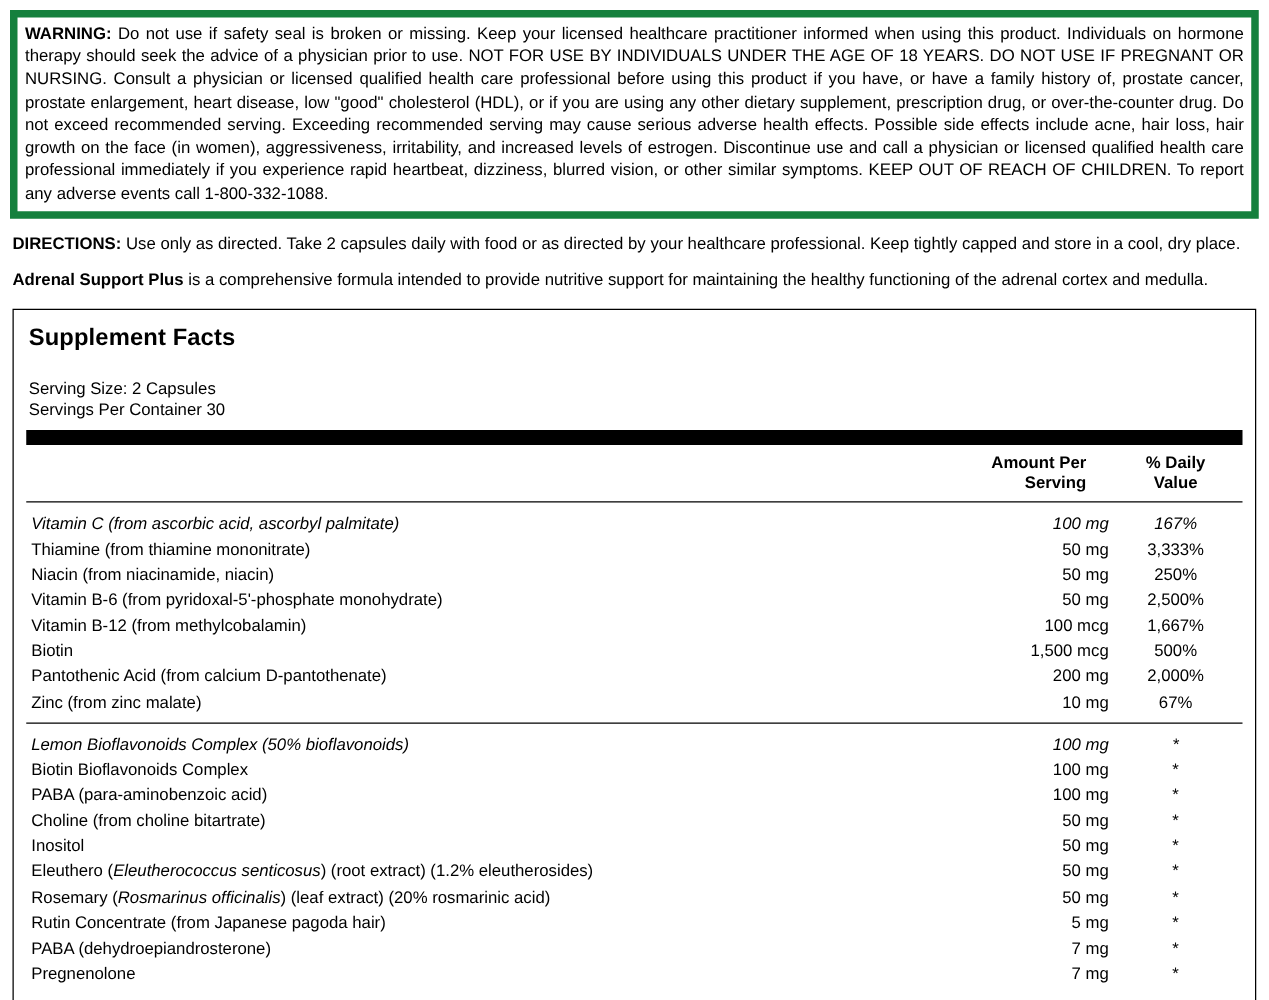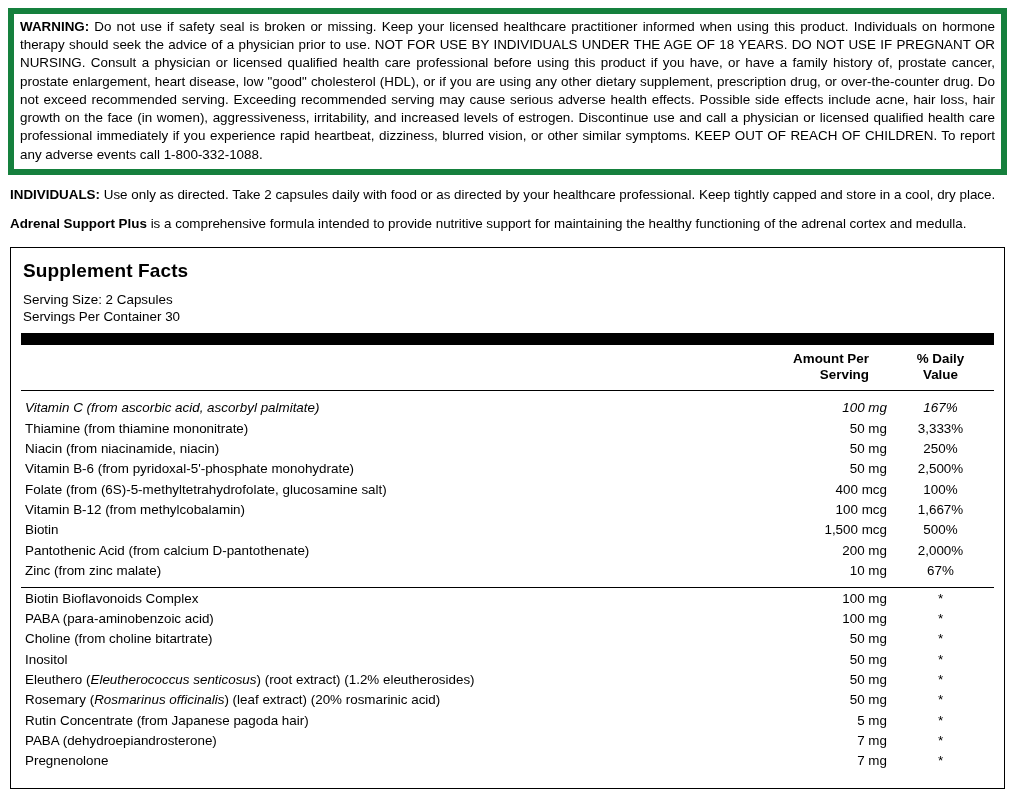--- a/index.html
+++ b/index.html
@@ -44,21 +44,21 @@
 
   
   .sf-panel {
     border: 1px solid #000;
     margin: 14px 2px 0 2px;
     padding: 8px 10px 10px 10px;
   }
   .sf-title {
     font-size: 19px;
     font-weight: bold;
-    margin: 2px 0 7px 2px;
+    margin: 2px 0 18px 2px;
     letter-spacing: 0.1px;
   }
   .sf-serving {
     font-size: 13.4px;
     margin-left: 2px;
     line-height: 1.28;
   }
   .rule-thick {
     height: 12px;
     background: #000;
@@ -105,21 +105,21 @@
 </style>
 </head>
 <body>
 
 <div class="page">
 
   <div class="warning-box">
     <p><span class="b">WARNING:</span><span> Do not use if safety seal is broken or missing. Keep your licensed healthcare practitioner informed when using this product. Individuals on hormone therapy should seek the advice of a physician prior to use. NOT FOR USE BY INDIVIDUALS UNDER THE AGE OF 18 YEARS. DO NOT USE IF PREGNANT OR NURSING. Consult a physician or licensed qualified health care professional before using this product if you have, or have a family history of, prostate cancer, prostate enlargement, heart disease, low "good" cholesterol (HDL), or if you are using any other dietary supplement, prescription drug, or over-the-counter drug. Do not exceed recommended serving. Exceeding recommended serving may cause serious adverse health effects. Possible side effects include acne, hair loss, hair growth on the face (in women), aggressiveness, irritability, and increased levels of estrogen. Discontinue use and call a physician or licensed qualified health care professional immediately if you experience rapid heartbeat, dizziness, blurred vision, or other similar symptoms. KEEP OUT OF REACH OF CHILDREN. To report any adverse events call 1-800-332-1088.</span></p>
   </div>
 
-  <div class="para"><span class="b">INDIVIDUALS:</span><span> Use only as directed. Take 2 capsules daily with food or as directed by your healthcare professional. Keep tightly capped and store in a cool, dry place.</span></div>
+  <div class="para"><span class="b">DIRECTIONS:</span><span> Use only as directed. Take 2 capsules daily with food or as directed by your healthcare professional. Keep tightly capped and store in a cool, dry place.</span></div>
 
   <div class="para"><span class="b">Adrenal Support Plus</span><span> is a comprehensive formula intended to provide nutritive support for maintaining the healthy functioning of the adrenal cortex and medulla.</span></div>
 
   <div class="sf-panel">
     <div class="sf-title">Supplement Facts</div>
     <div class="sf-serving">Serving Size: 2 Capsules</div>
     <div class="sf-serving">Servings Per Container 30</div>
 
     <div class="rule-thick"></div>
 
@@ -157,25 +157,20 @@
             <td class="col-name">Niacin (from niacinamide, niacin)</td>
             <td class="col-amt">50 mg</td>
             <td class="col-dv">250%</td>
           </tr>
           <tr class="ing-row">
             <td class="col-name">Vitamin B-6 (from pyridoxal-5'-phosphate monohydrate)</td>
             <td class="col-amt">50 mg</td>
             <td class="col-dv">2,500%</td>
           </tr>
           <tr class="ing-row">
-            <td class="col-name">Folate (from (6S)-5-methyltetrahydrofolate, glucosamine salt)</td>
-            <td class="col-amt">400 mcg</td>
-            <td class="col-dv">100%</td>
-          </tr>
-          <tr class="ing-row">
             <td class="col-name">Vitamin B-12 (from methylcobalamin)</td>
             <td class="col-amt">100 mcg</td>
             <td class="col-dv">1,667%</td>
           </tr>
           <tr class="ing-row">
             <td class="col-name">Biotin</td>
             <td class="col-amt">1,500 mcg</td>
             <td class="col-dv">500%</td>
           </tr>
           <tr class="ing-row">
@@ -188,20 +183,25 @@
             <td class="col-amt">10 mg</td>
             <td class="col-dv">67%</td>
           </tr>
         </tbody>
     </table>
 
     <div class="rule-thin"></div>
 
     <table class="sf">
       <tbody id="group2-body">
+          <tr class="ing-row group-pad-top">
+            <td class="col-name">Lemon Bioflavonoids Complex (50% bioflavonoids)</td>
+            <td class="col-amt">100 mg</td>
+            <td class="col-dv">*</td>
+          </tr>
           <tr class="ing-row">
             <td class="col-name">Biotin Bioflavonoids Complex</td>
             <td class="col-amt">100 mg</td>
             <td class="col-dv">*</td>
           </tr>
           <tr class="ing-row">
             <td class="col-name">PABA (para-aminobenzoic acid)</td>
             <td class="col-amt">100 mg</td>
             <td class="col-dv">*</td>
           </tr>

